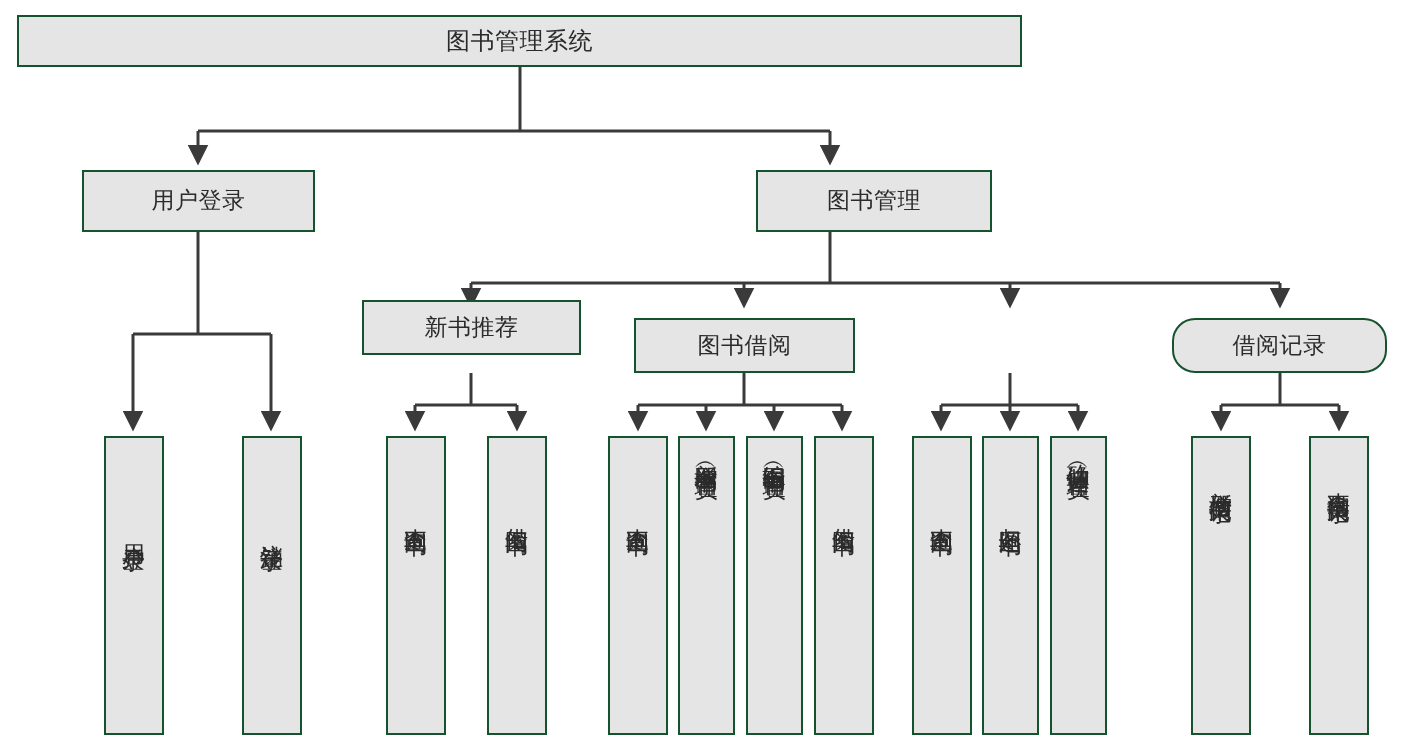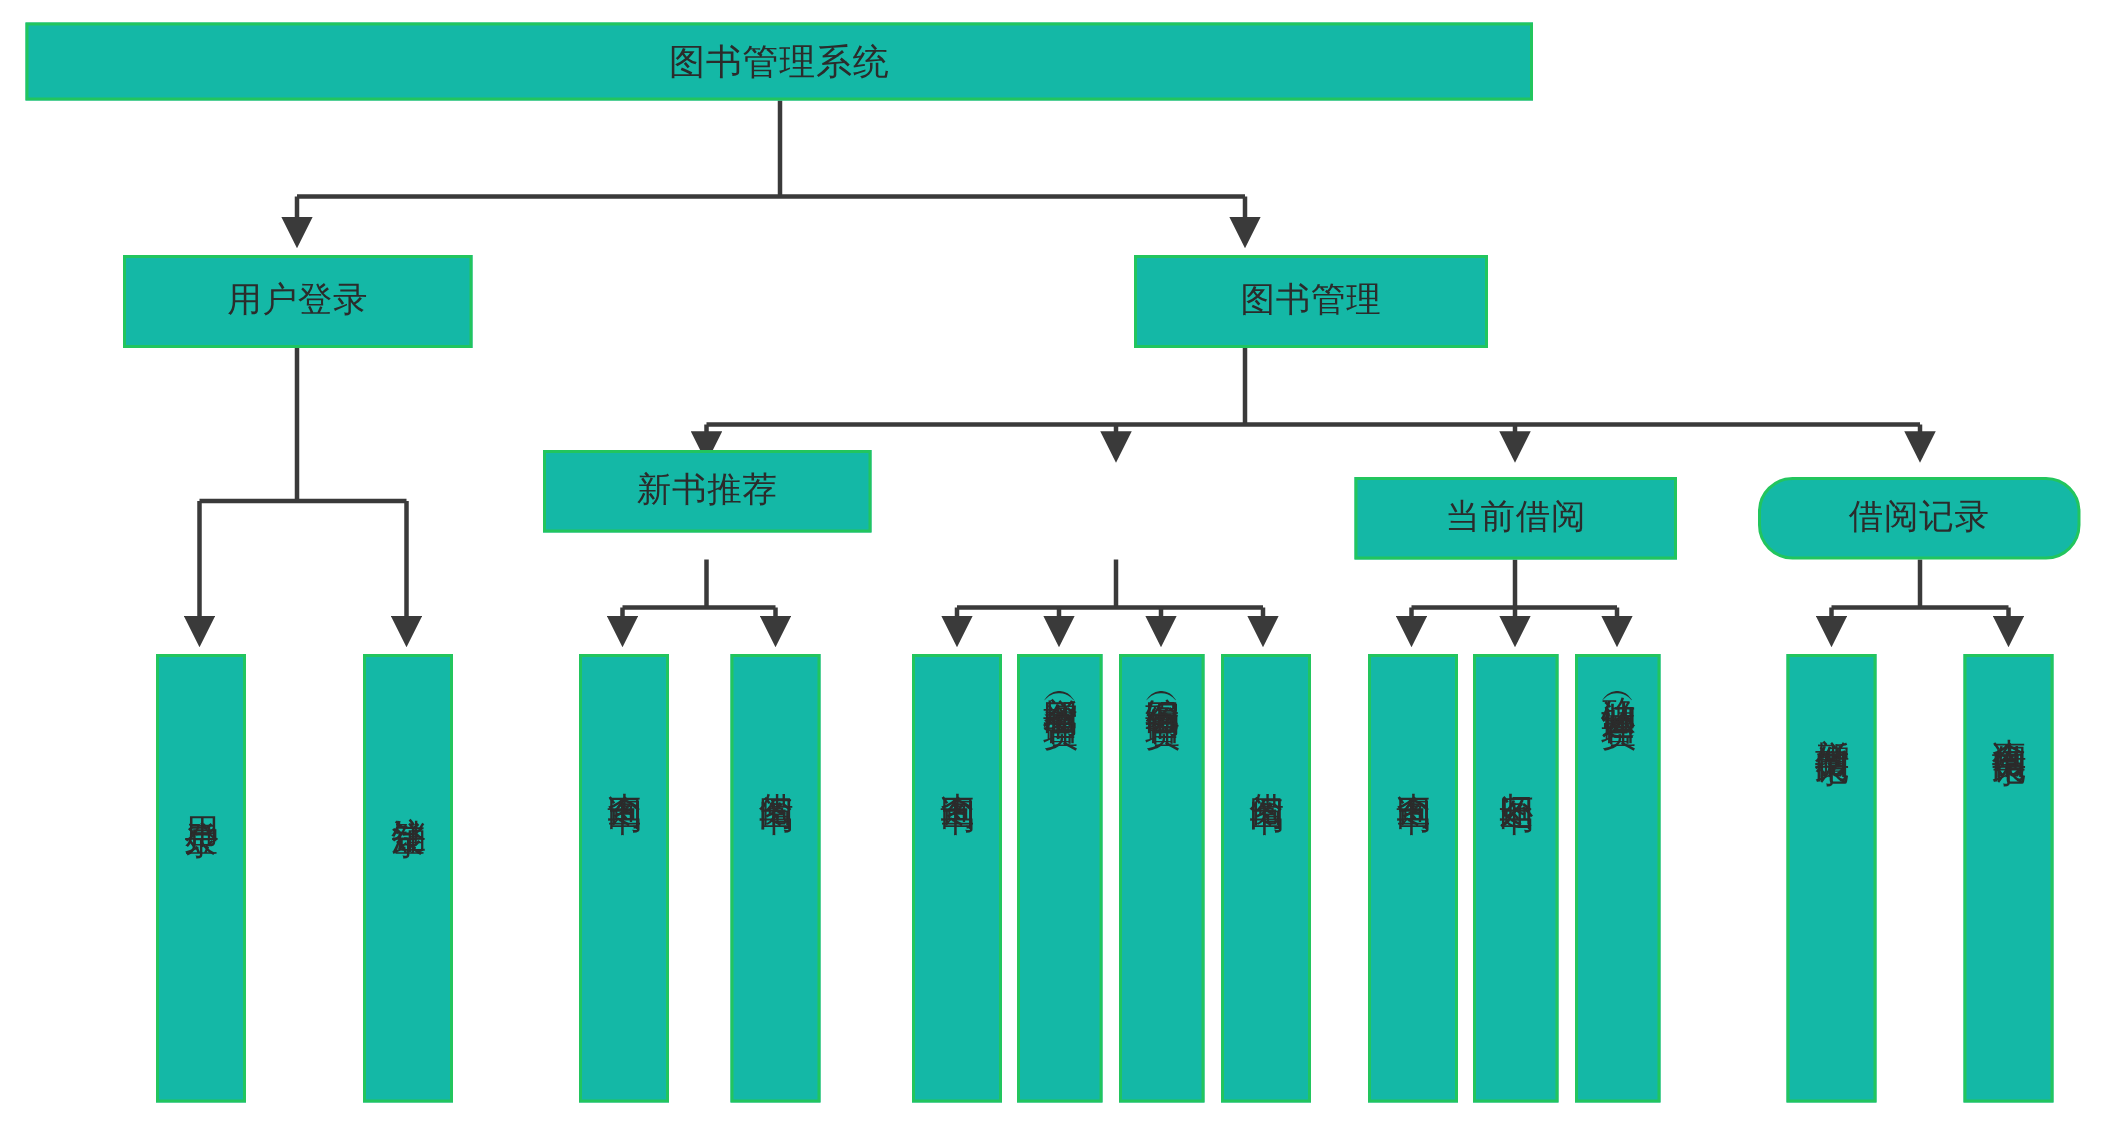--- a/index.html
+++ b/index.html
@@ -20,22 +20,22 @@
   #edges {
     position: absolute;
     left: 0;
     top: 0;
     width: 1405px;
     height: 747px;
   }
   .node {
     position: absolute;
     box-sizing: border-box;
-    background: #14b8a6;
-    border: 2px solid #22c55e;
+    background: #e5e5e5;
+    border: 2px solid #14532d;
     display: flex;
     align-items: center;
     justify-content: center;
     color: #2b2b2b;
     z-index: 2;
   }
   .node .label {
     display: block;
     text-align: center;
     line-height: 1.18;
@@ -133,22 +133,22 @@
   <div class="node horiz" style="left:82px; top:170px; width:233px; height:62px;">
     <span class="label">用户登录</span>
   </div>
   <div class="node horiz" style="left:712px; top:170px; width:236px; height:62px;margin-left:44px;">
     <span class="label">图书管理</span>
   </div>
 
   <div class="node horiz" style="left:362px; top:300px; width:219px; height:55px;">
     <span class="label">新书推荐</span>
   </div>
-  <div class="node horiz" style="left:903px; top:318px; width:215px; height:55px;">
-    <span class="label">当前借阅</span>
+  <div class="node horiz" style="left:634px; top:318px; width:221px; height:55px;">
+    <span class="label">图书借阅</span>
   </div>
   <div class="node horiz" style="left:1172px; top:318px; width:215px; height:55px;border-radius:23px;">
     <span class="label">借阅记录</span>
   </div>
 
   <div class="node vert" style="left:104px; top:436px; width:60px; height:299px; padding-top:88px;">
     <span class="label">用户登录</span>
   </div>
   <div class="node vert" style="left:242px; top:436px; width:60px; height:299px; padding-top:88px;">
     <span class="label">注销登录</span>

